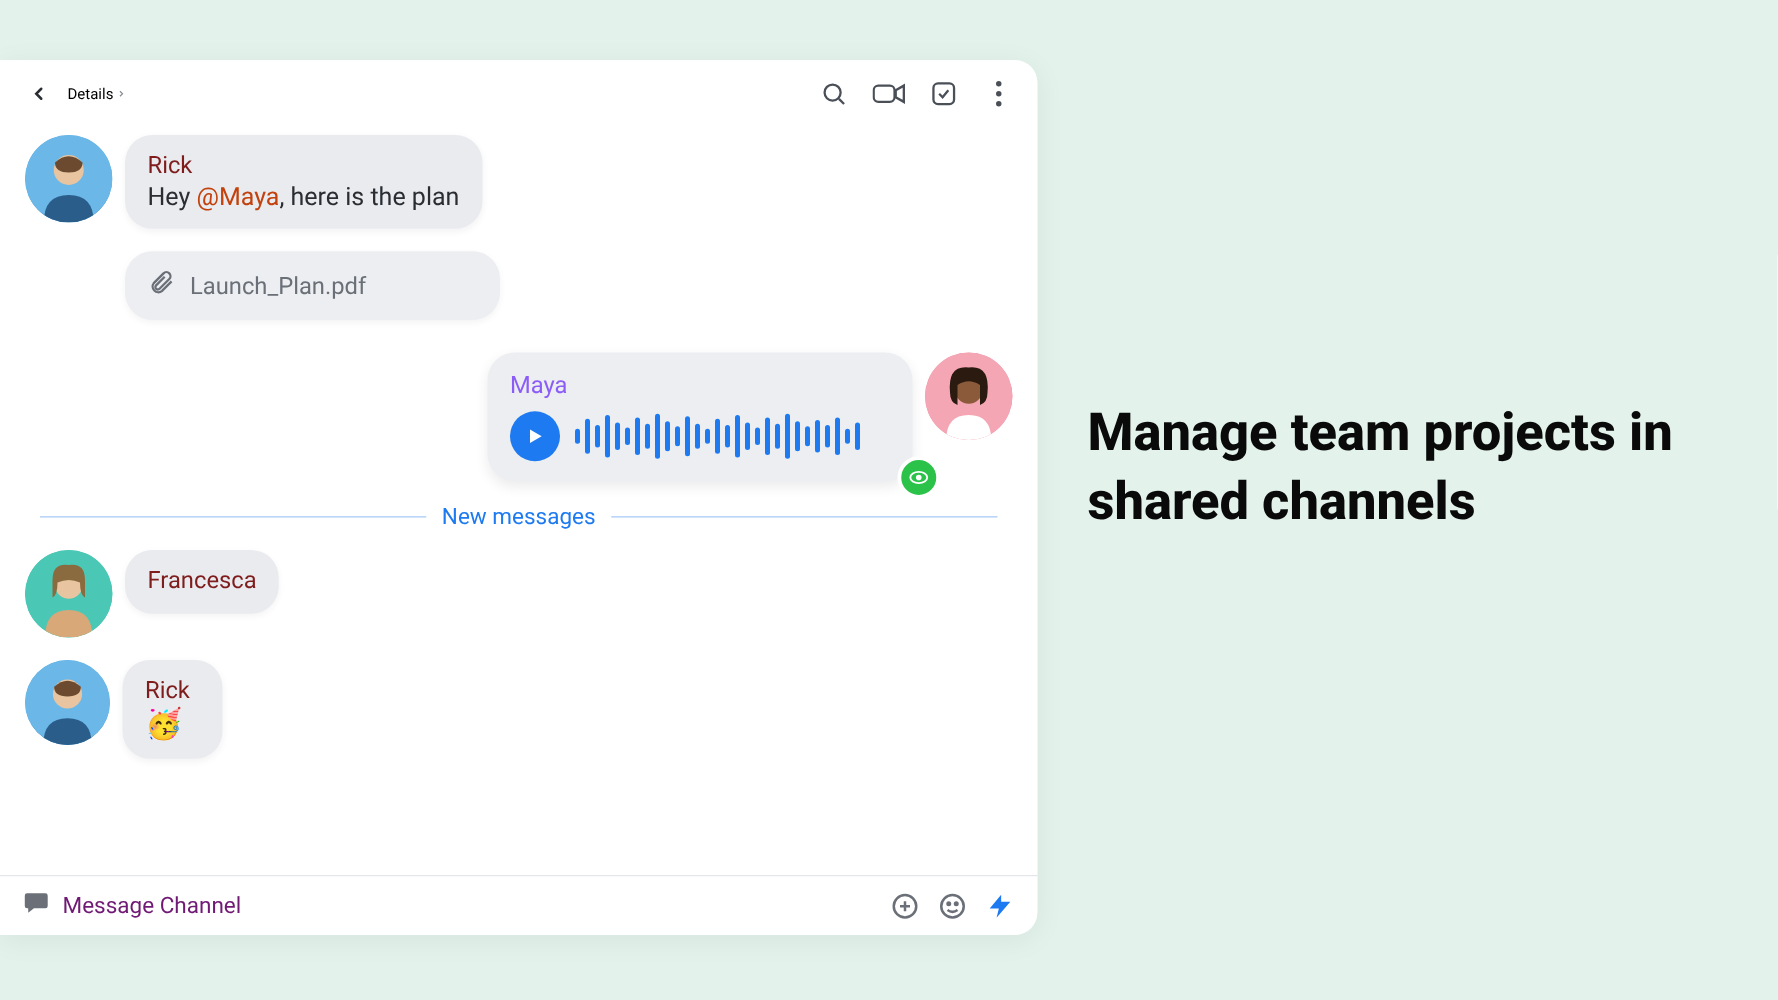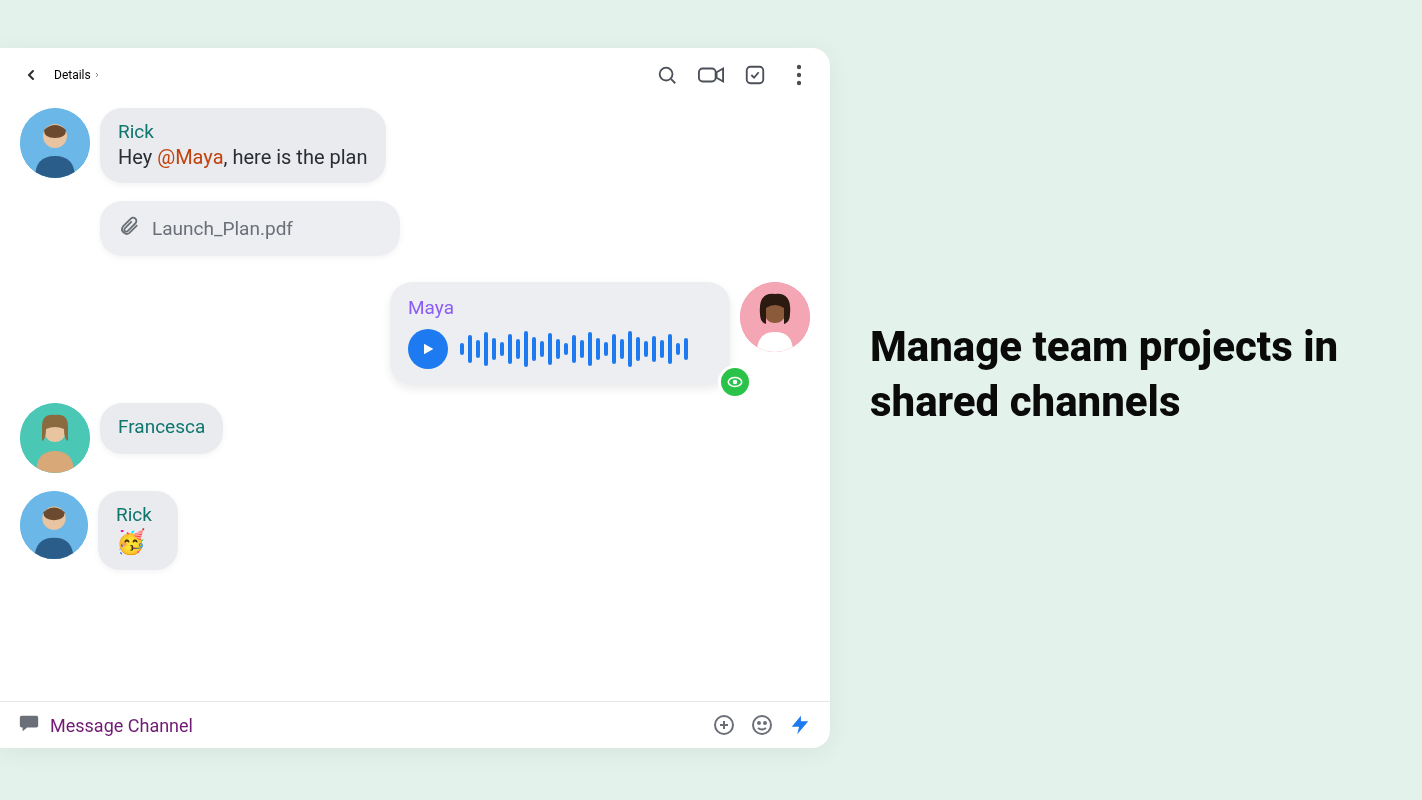--- a/index.html
+++ b/index.html
@@ -79,21 +79,21 @@
 
   .bubble {
     background: #e9ebef;
     border-radius: 22px;
     padding: 12px 18px 14px 18px;
     margin: 0 10px;
     max-width: 520px;
     box-shadow: 0 2px 6px rgba(0,0,0,0.05);
   }
   .sender {
-    color: #0f766e;
+    color: #7f1d1d;
     font-size: 19px;
     margin-bottom: 2px;
   }
   .msg-text {
     font-size: 20px;
     color: #2a2d32;
   }
   .mention { color: #c2410c; }
 
   .attachment {
@@ -333,20 +333,23 @@
         </div>
         <div class="status-dot">
           <svg width="18" height="18" viewBox="0 0 24 24" fill="#fff">
               <ellipse cx="12" cy="12" rx="9" ry="6" fill="none" stroke="#fff" stroke-width="2"></ellipse>
               <circle cx="12" cy="12" r="3"></circle>
             </svg>
         </div>
       </div>
     </div>
 
+    <div class="divider">
+      <span>New messages</span>
+    </div>
 
     <div class="msg-row">
       <div class="avatar av-fran">
         <svg viewBox="0 0 70 70" width="70" height="70">
             <circle cx="35" cy="35" r="35" fill="#4bc7b5"></circle>
             <circle cx="35" cy="28" r="11" fill="#e8c4a0"></circle>
             <path d="M16 70 Q16 48 35 48 Q54 48 54 70 Z" fill="#d8a878"></path>
             <path d="M22 24 Q22 10 35 12 Q48 10 48 24 L48 38 Q44 36 44 26 Q35 22 26 26 Q26 36 22 38 Z" fill="#8a6a3f"></path>
           </svg>
       </div>

